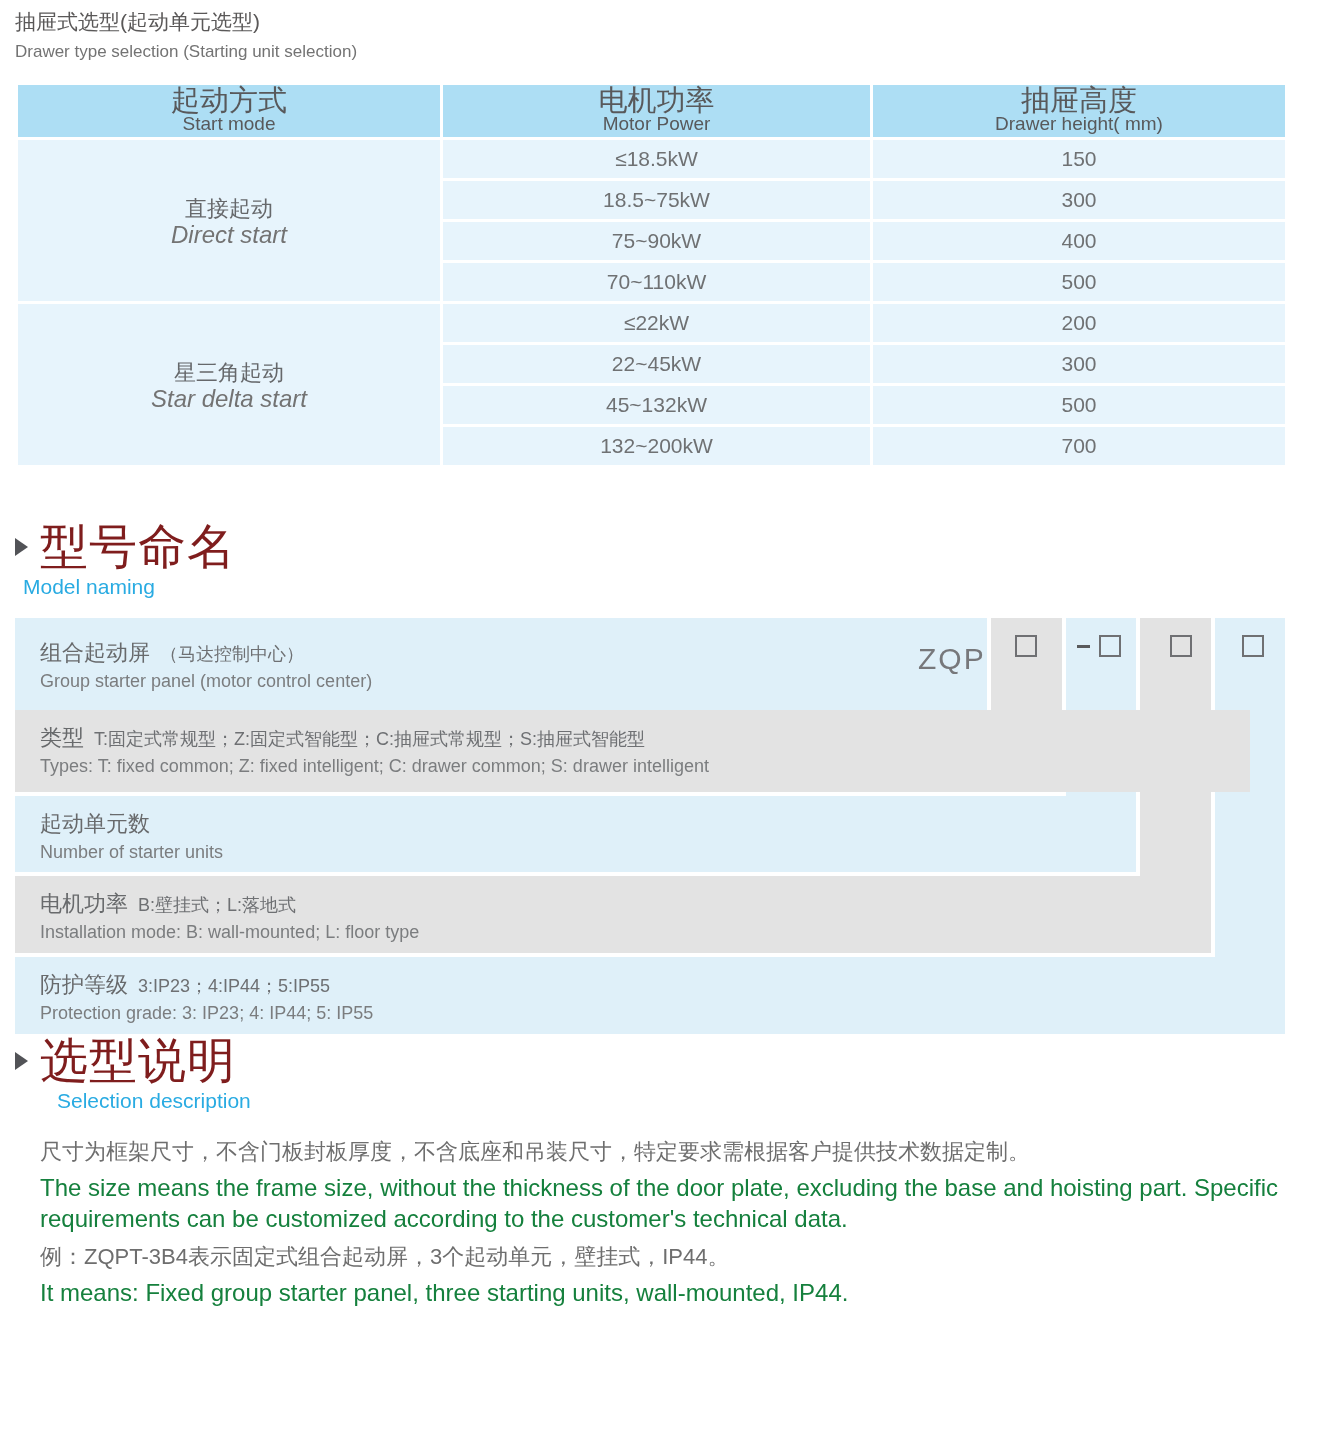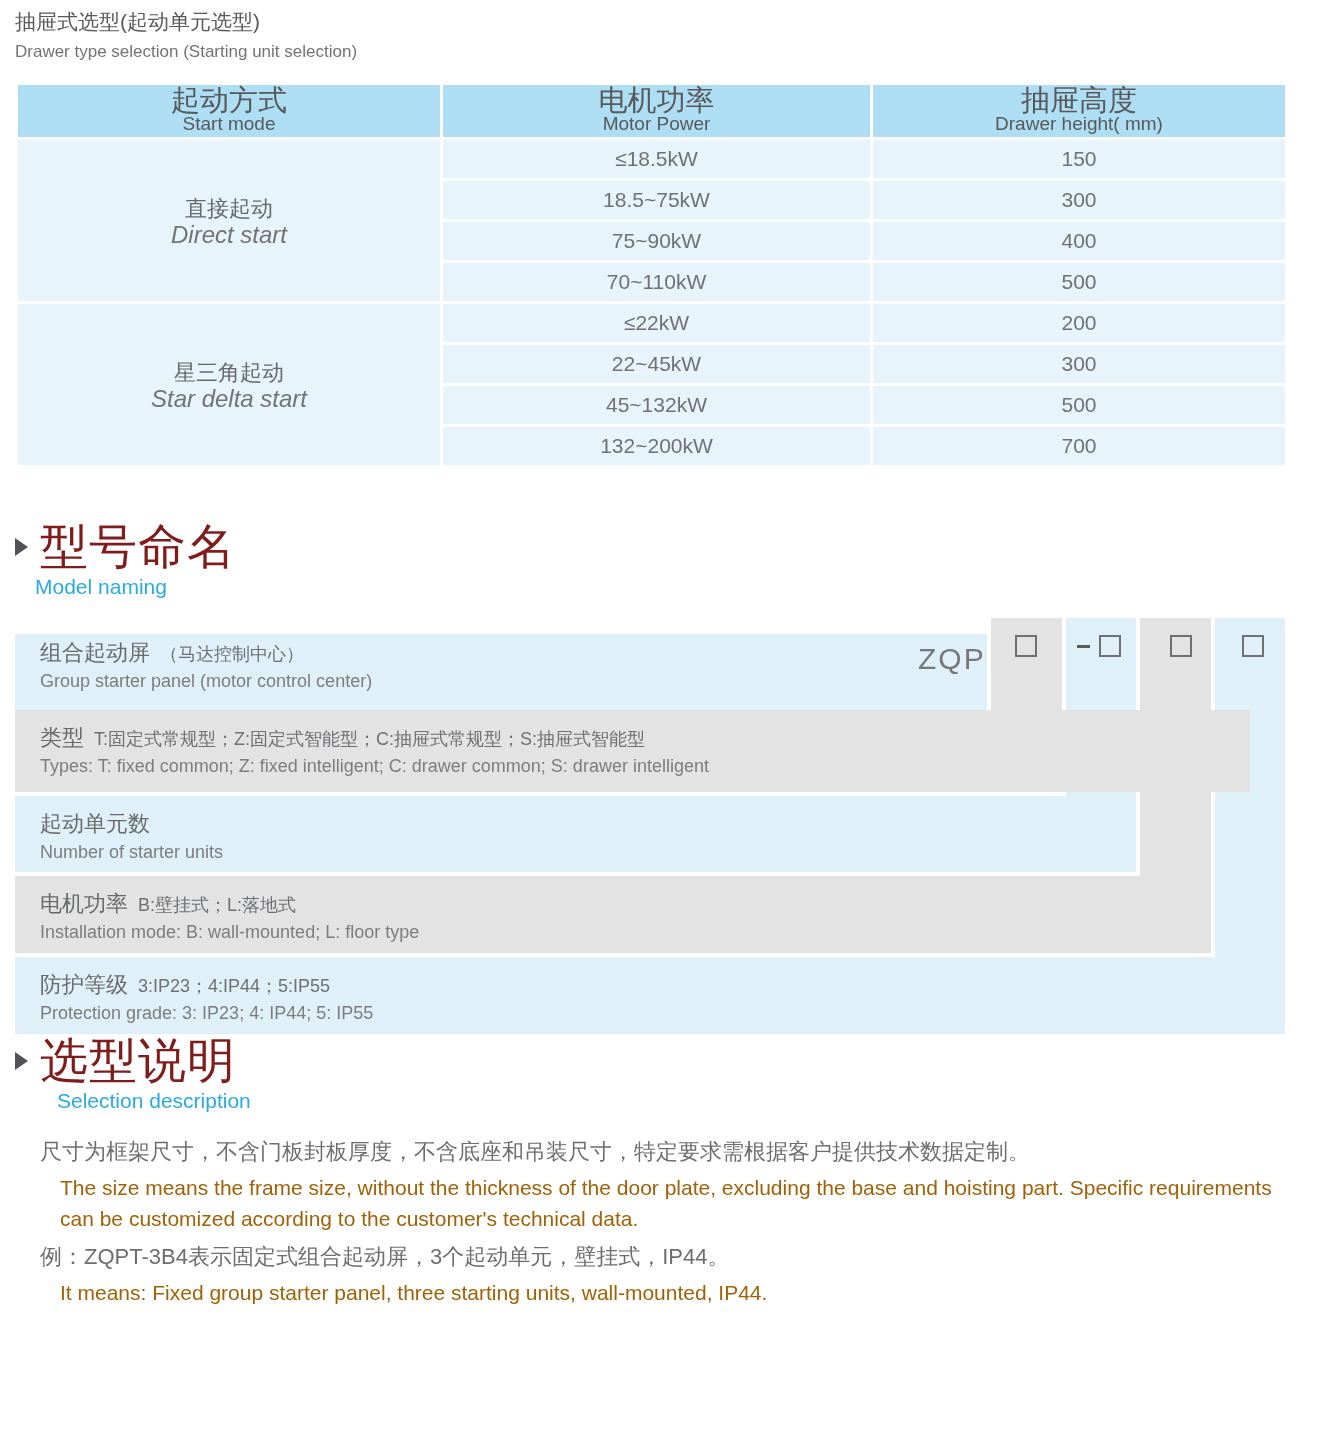--- a/index.html
+++ b/index.html
@@ -52,35 +52,35 @@
   .tri-icon {
     width: 0; height: 0;
     border-top: 9px solid transparent;
     border-bottom: 9px solid transparent;
     border-left: 13px solid #525357;
     margin-right: 12px;
     flex: 0 0 auto;
   }
   .sec-title { font-size: 48px; line-height: 46px; color: #7f1d1d; letter-spacing: 1px; text-align: center; }
   .sec-sub { font-size: 21px; line-height: 26px; color: #29abe2; margin-top: 4px; }
-  .sec-heading.first .sec-sub { margin-left: 20px; }
+  .sec-heading.first .sec-sub { margin-left: 8px; }
   .sec-heading.second .sec-sub { margin-left: 42px; }
 
   
   .diagram {
     position: relative;
     margin: 18px 0 0 15px;
     width: 1270px;
     height: 420px;
   }
   .band, .vcol { position: absolute; left: 0; }
   .blue { background: #dff0f9; }
   .gray { background: #e3e3e3; }
   .band { padding: 13px 0 0 25px; }
-  .band.r1 { top: 16px;   height: 100px; width: 972px;  padding-top: 4px; }
+  .band.r1 { top: 0;   height: 100px; width: 972px;  padding-top: 20px; }
   .band.r2 { top: 92px;  height: 82px; width: 1235px; }
   .band.r3 { top: 178px; height: 76px; width: 1121px; }
   .band.r4 { top: 258px; height: 77px; width: 1196px; }
   .band.r5 { top: 339px; height: 77px; width: 1270px; }
   .vcol { top: 0; }
   .vcol.c2 { left: 976px;  width: 71px; height: 174px; }
   .vcol.c3 { left: 1051px; width: 70px; height: 254px; }
   .vcol.c4 { left: 1125px; width: 71px; height: 335px; }
   .vcol.c5 { left: 1200px; width: 70px; height: 416px; }
 
@@ -103,21 +103,21 @@
   .code-box.b3 { left: 1155px; }
   .code-box.b4 { left: 1227px; }
   .code-dash {
     position: absolute; top: 27px; left: 1062px;
     width: 13px; height: 3px; background: #595a5c; z-index: 2;
   }
 
   
   .desc { margin: 22px 0 0 40px; width: 1250px; }
   .desc .d-zh { font-size: 22px; line-height: 31px; color: #6e6e6e; margin-bottom: 5px; }
-  .desc .d-en { font-size: 21px; line-height: 31px; color: #a16207; margin-bottom: 7px; margin-left: 20px; }
+  .desc .d-en { font-size: 24px; line-height: 31px; color: #15803d; margin-bottom: 7px; }
 </style>
 </head>
 <body>
 
 <div class="page">
 
   <div class="doc-header">
     <div class="doc-title-zh">抽屉式选型(起动单元选型)</div>
     <div class="doc-title-en">Drawer type selection (Starting unit selection)</div>
   </div>

